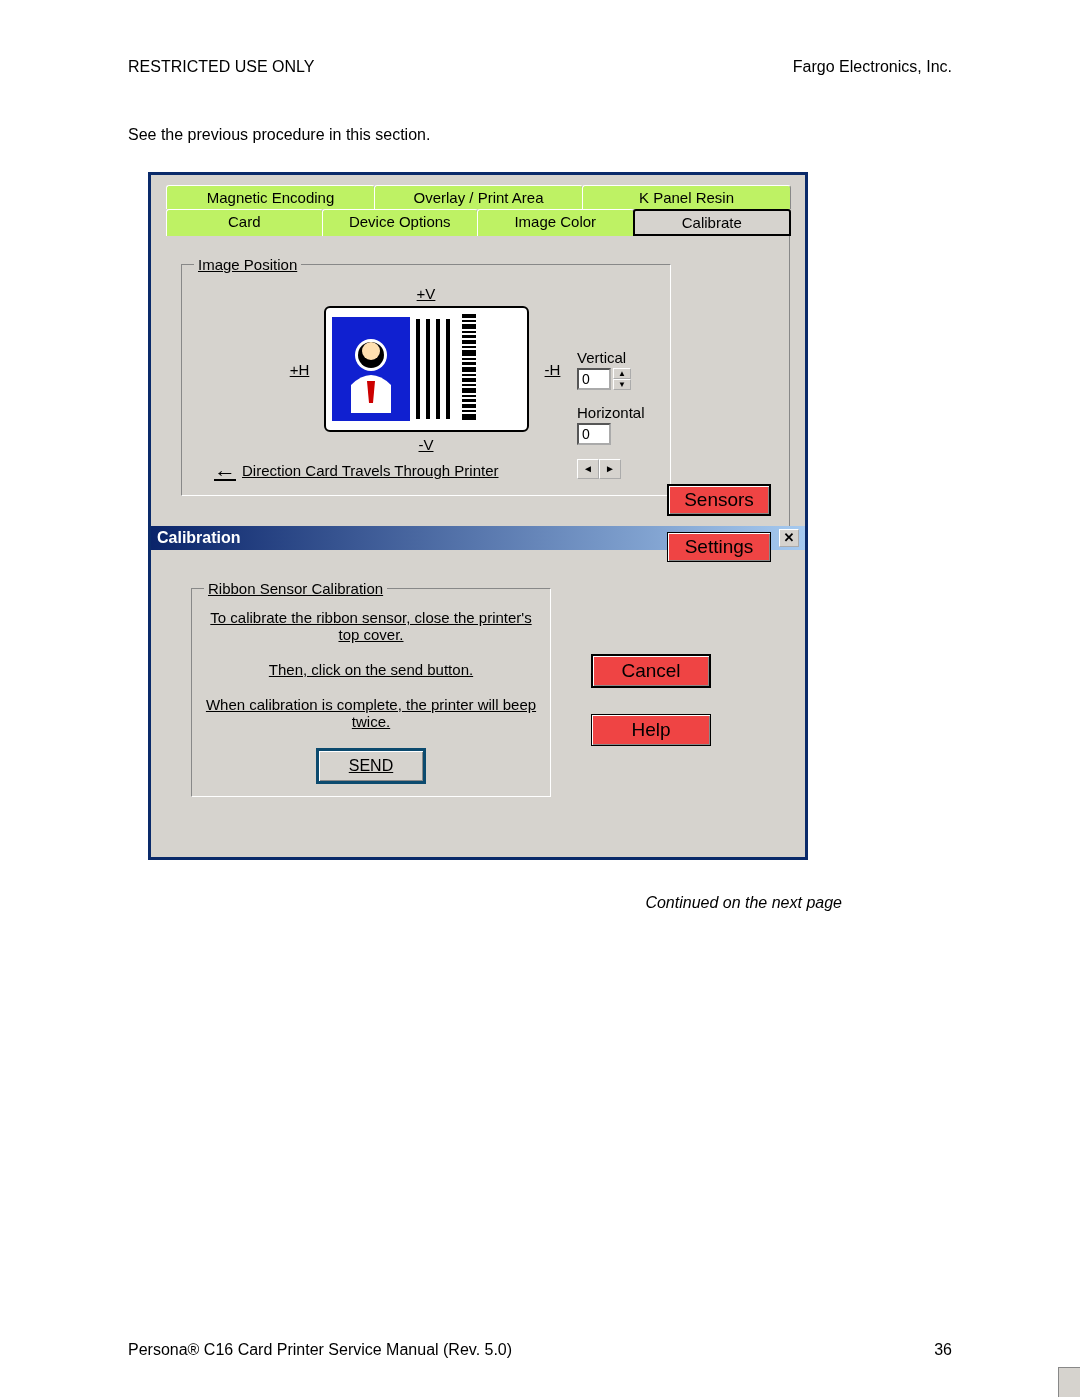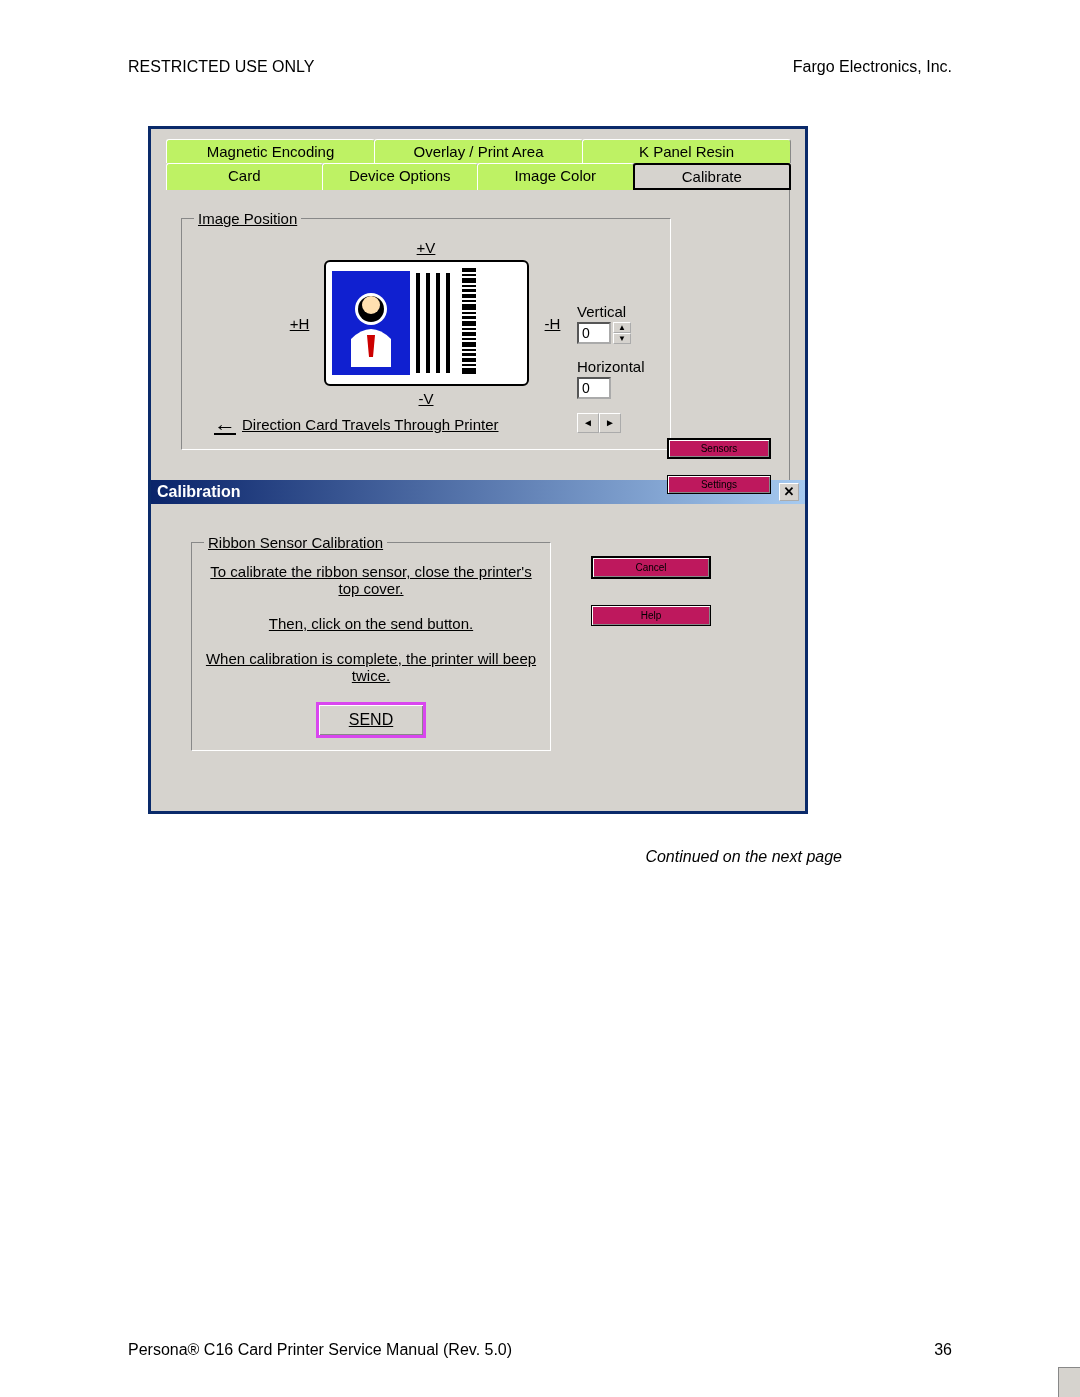--- a/index.html
+++ b/index.html
@@ -139,22 +139,22 @@
     background:#d6d3ce; border:1px outset #fff; padding:0;
   }
   .hsbtns { display:flex; margin-top:4px;}
   .hsbtns button { width:22px; height:20px; font-size:10px;}
   .sidebtns {
     position:absolute; right: 18px; top: 248px;
     display:flex; flex-direction:column; gap:16px;
   }
   .winbtn, .winbtn2 {
     font-family: inherit;
-    font-size: 10px;
-    background:#be185d;
+    font-size: 19px;
+    background:#ef4444;
     border:1px solid #000;
     box-shadow: inset 1px 1px 0 #fff, inset -1px -1px 0 #888;
     padding: 3px 0;
     width: 104px;
     text-align:center;
   }
   .winbtn.heavy { border:2px solid #000; }
   
   .dialog {
     margin: 0;
@@ -168,31 +168,31 @@
     display:flex; justify-content:space-between; align-items:flex-start;
   }
   .titlebar .x {
     background:#d6d3ce; color:#000; font-weight:bold;
     width:20px;height:18px; font-size:13px;
     border:1px outset #fff; text-align:center; line-height:16px;
   }
   .dlgbody {
     background:#d6d3ce;
     padding: 30px 30px 60px 40px;
-    display:flex; gap:40px; align-items:flex-start;
+    display:flex; gap:40px; align-items:center;
   }
   .rsc { width: 360px; padding: 20px 18px 22px 18px;}
   .rsc-text { font-size:15px; text-align:center; }
   .rsc-text p { margin-bottom: 18px; }
   .sendbtn {
     display:block; margin: 0 auto;
     width:110px; padding:6px 0;
     font-size:16px;
     background:#d6d3ce;
-    border:3px solid #d946ef;
+    border:3px solid #0c4a6e;
     box-shadow: inset 1px 1px 0 #fff, inset -1px -1px 0 #888;
   }
   .dlgside { display:flex; flex-direction:column; gap:26px; margin-top:22px;}
   .dlgside .winbtn { width:120px; padding:4px 0;}
   .cont {
     text-align:right;
     font-style:italic;
     font-size:16px;
     margin-top:34px;
     margin-right: 110px;
@@ -211,20 +211,21 @@
 </style>
 </head>
 <body>
 
 <div class="page">
   <div class="hdr">
     <span>RESTRICTED USE ONLY</span>
     <span>Fargo Electronics, Inc.</span>
   </div>
 
+  <p class="intro">See the previous procedure in this section.</p>
 
   <div class="screenshot">
     <div class="tabs">
       <div class="tabrow">
         <div class="tab">Magnetic Encoding</div>
         <div class="tab">Overlay / Print Area</div>
         <div class="tab">K Panel Resin</div>
       </div>
       <div class="tabrow">
         <div class="tab">Card</div>

